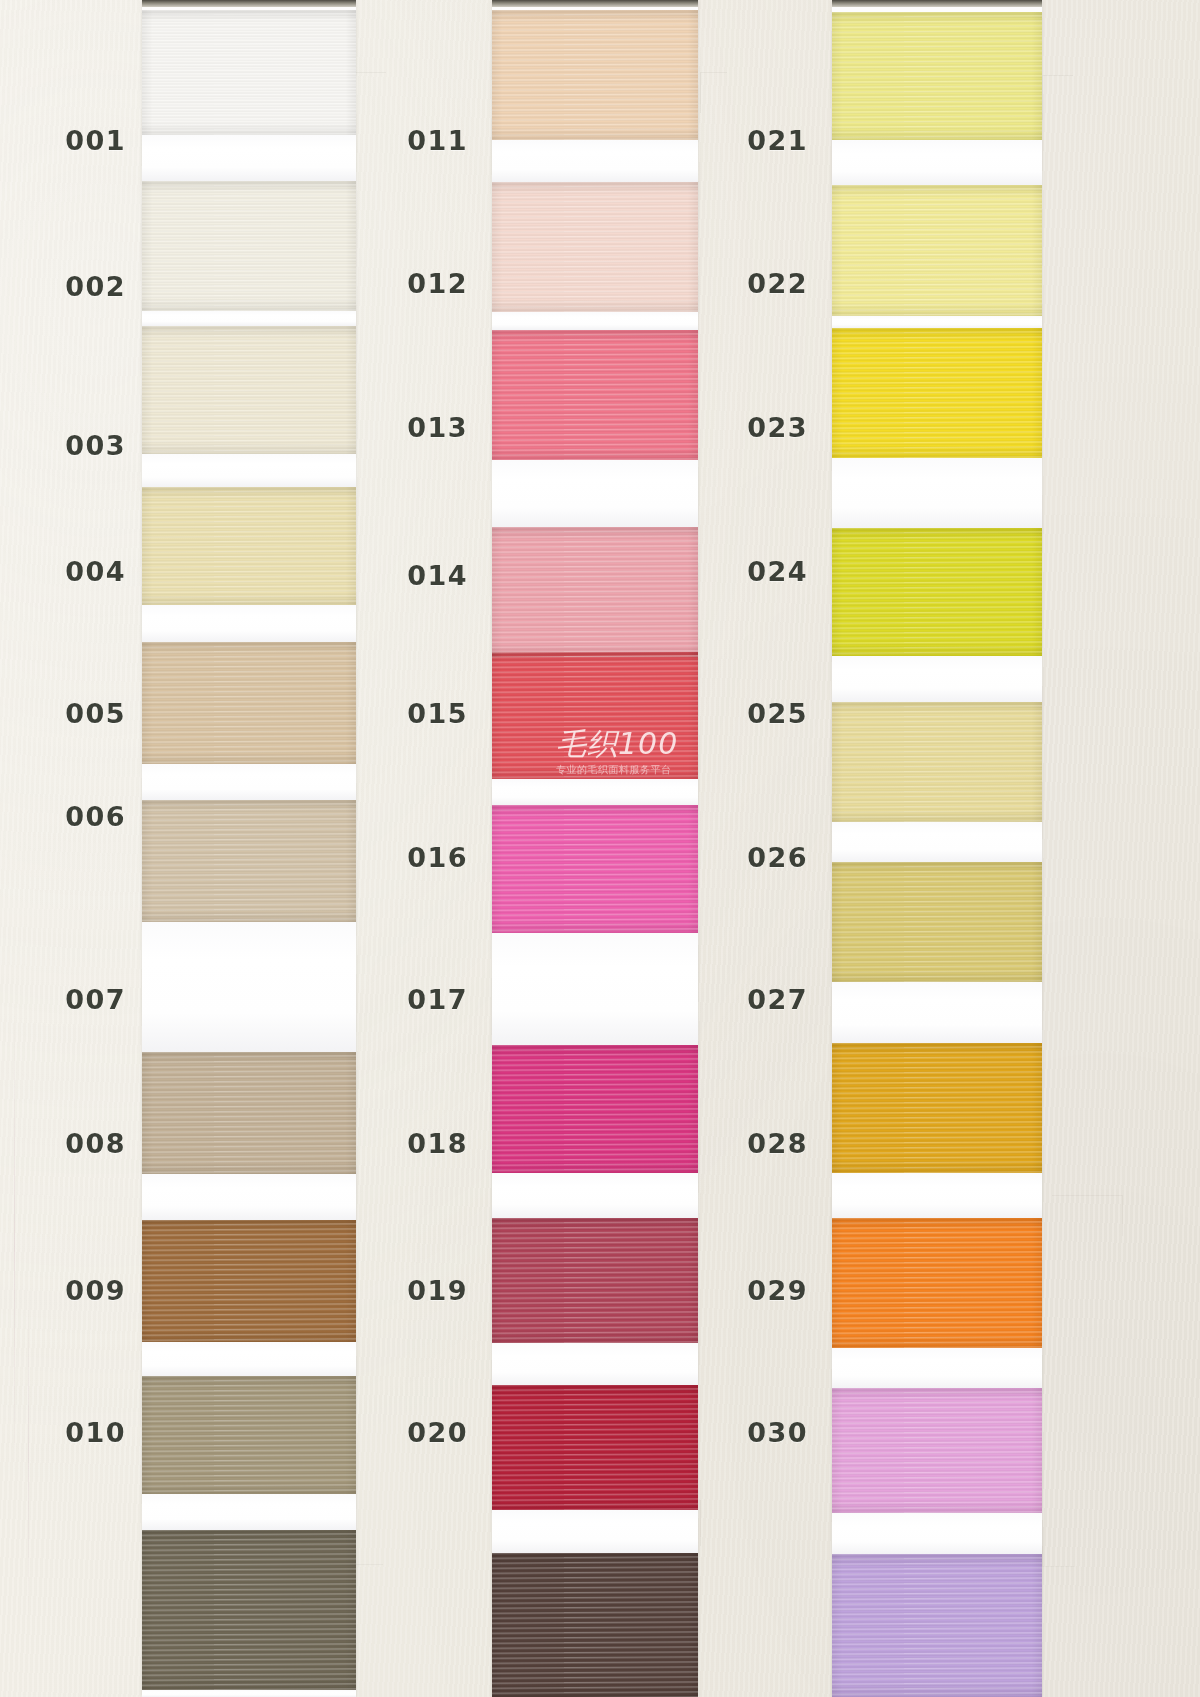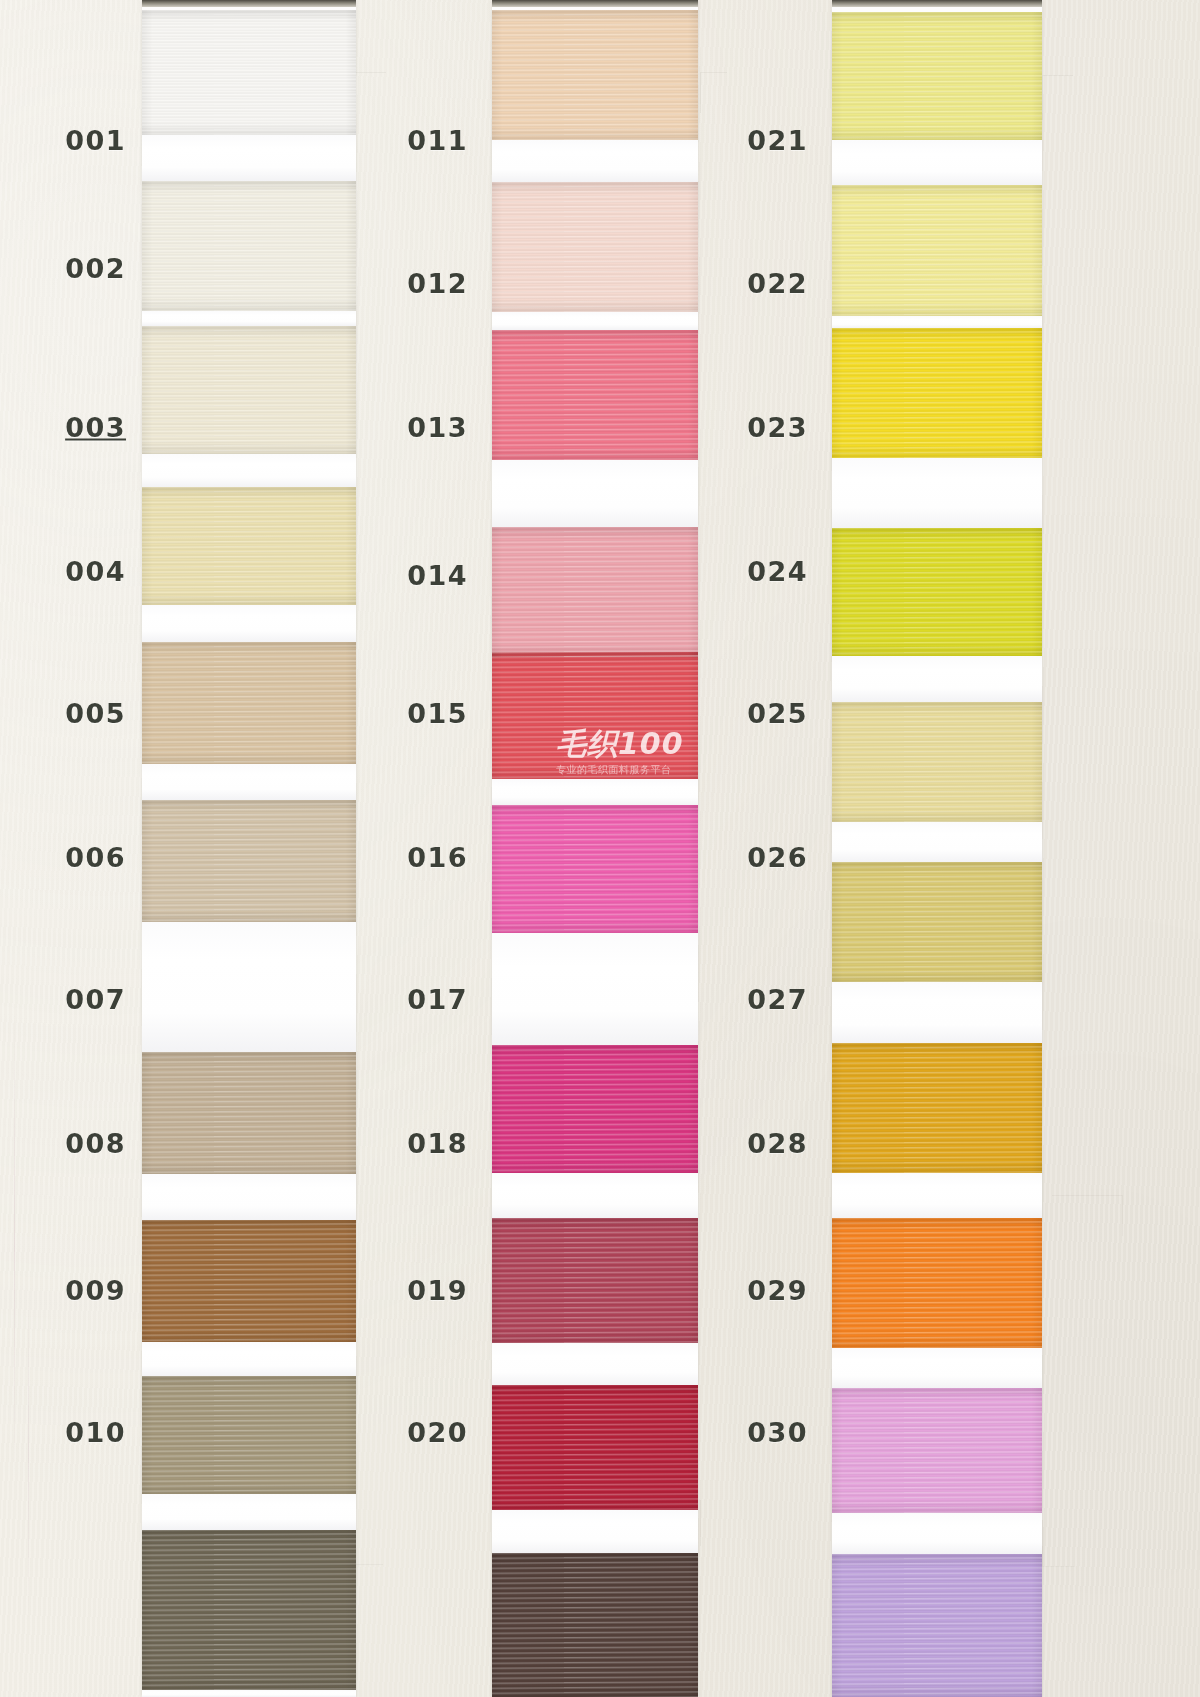--- a/index.html
+++ b/index.html
@@ -127,21 +127,21 @@
     position: absolute;
     z-index: 5;
     color: rgba(255,255,255,.80);
     font-family: "DejaVu Sans", sans-serif;
     pointer-events: none;
     user-select: none;
     white-space: nowrap;
   }
   .wm-main {
     font-size: 30px;
-    font-weight: bold;
+    font-weight: normal;
     letter-spacing: 1px;
     font-style: italic;
   }
   .wm-sub {
     font-size: 10px;
     letter-spacing: .5px;
     opacity: .7;
     margin-top: -2px;
   }
 </style>
@@ -200,25 +200,25 @@
           <div class="yarn-inner" style="background: rgb(163, 151, 122);"></div>
         </div>
         <div class="gap" style="top: 1494px; height: 36px;"></div>
         <div class="yarn" style="top: 1530px; height: 160px; background: rgb(110, 102, 84);">
           <div class="yarn-inner" style="background: rgb(110, 102, 84);"></div>
         </div>
         <div class="gap" style="top: 1690px; height: 7px;"></div>
       </div>
       <div class="label-col" style="left: 78px; width: 48px; top: 0px; height: 1697px;">
         <div class="swatch-label" style="top: 140px;">001</div>
-        <div class="swatch-label" style="top: 268px;">002</div>
-        <div class="swatch-label" style="top: 427px; text-decoration: underline;">003</div>
+        <div class="swatch-label" style="top: 286px;">002</div>
+        <div class="swatch-label" style="top: 445px;">003</div>
         <div class="swatch-label" style="top: 571px;">004</div>
         <div class="swatch-label" style="top: 713px;">005</div>
-        <div class="swatch-label" style="top: 857px;">006</div>
+        <div class="swatch-label" style="top: 816px;">006</div>
         <div class="swatch-label" style="top: 999px;">007</div>
         <div class="swatch-label" style="top: 1143px;">008</div>
         <div class="swatch-label" style="top: 1290px;">009</div>
         <div class="swatch-label" style="top: 1432px;">010</div>
       </div>
       <div class="strip" style="left: 492px; width: 206px;">
         <div class="strip-top-edge"></div>
         <div class="yarn" style="top: 10px; height: 130px; background: rgb(240, 211, 180);">
           <div class="yarn-inner" style="background: rgb(240, 211, 180);"></div>
         </div>

